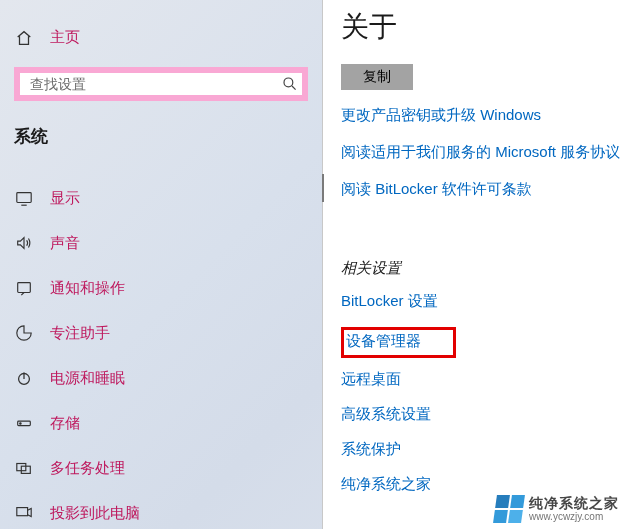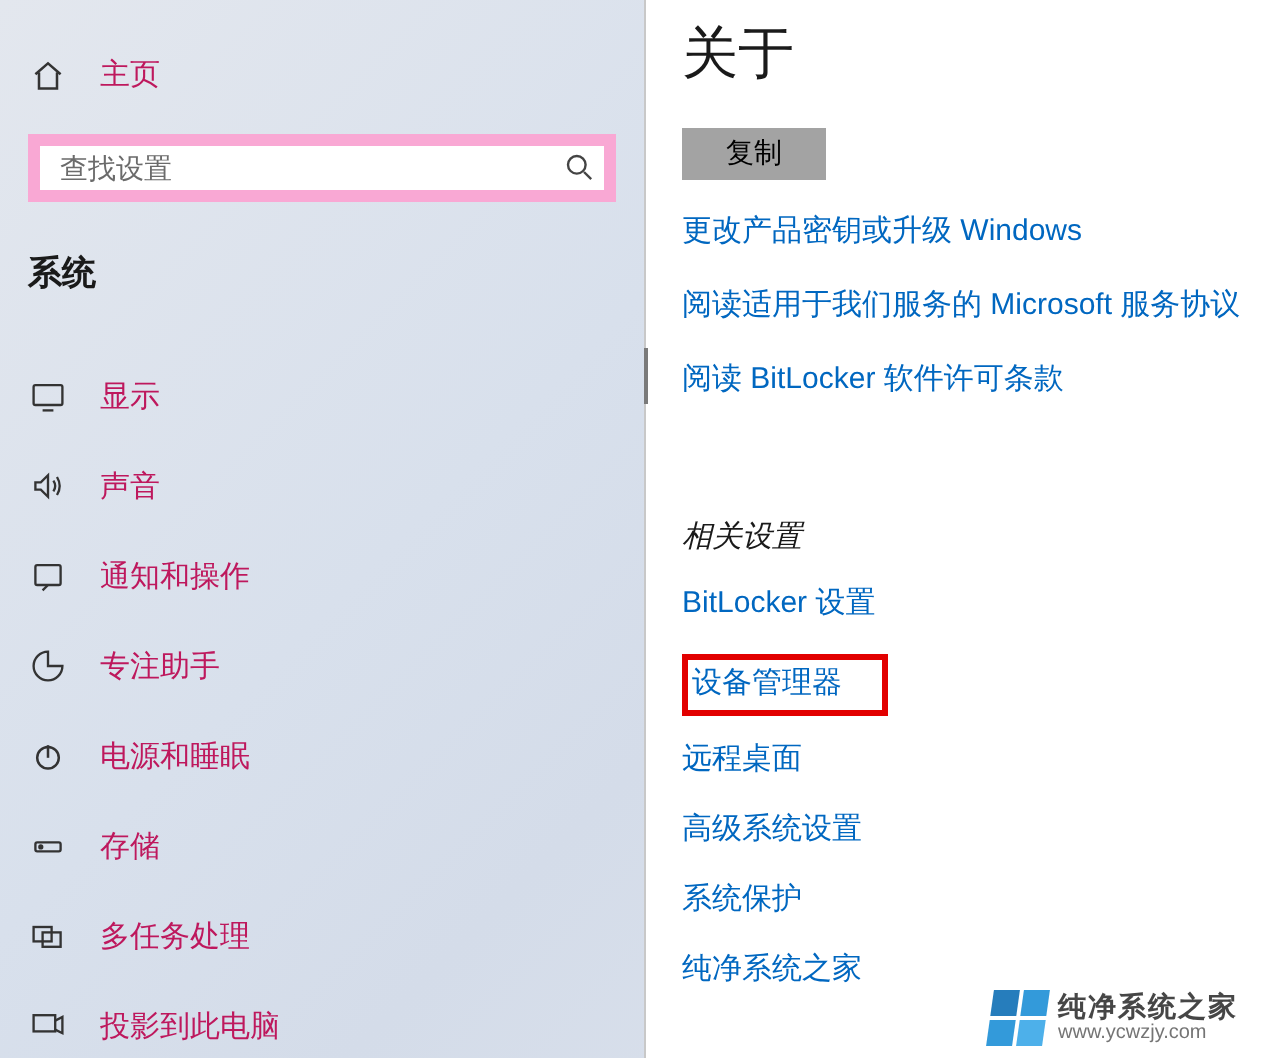--- a/index.html
+++ b/index.html
@@ -108,21 +108,21 @@
   .rel-header {
     font-size: 15px;
     color: #1a1a1a;
     margin: 60px 0 14px 0;
     font-style: italic;
   }
   .rel-list a { margin-bottom: 16px; }
   .highlight-box {
     display: inline-block;
     border: 3px solid #e20000;
-    padding: 2px 20px 4px 2px;
+    padding: 2px 32px 4px 2px;
     margin-bottom: 12px;
   }
   .highlight-box a { margin-bottom: 0; }
   
   .main::before {
     content: "";
     position: absolute;
     left: -1px;
     top: 174px;
     width: 2px;

